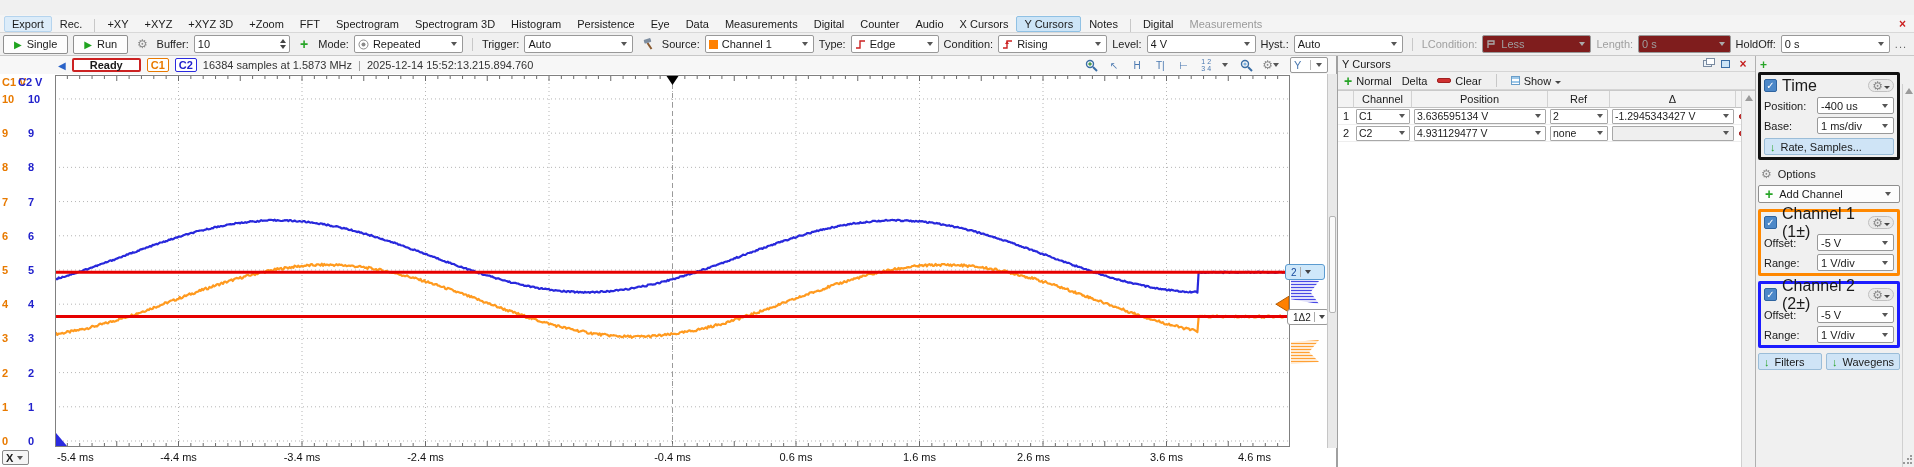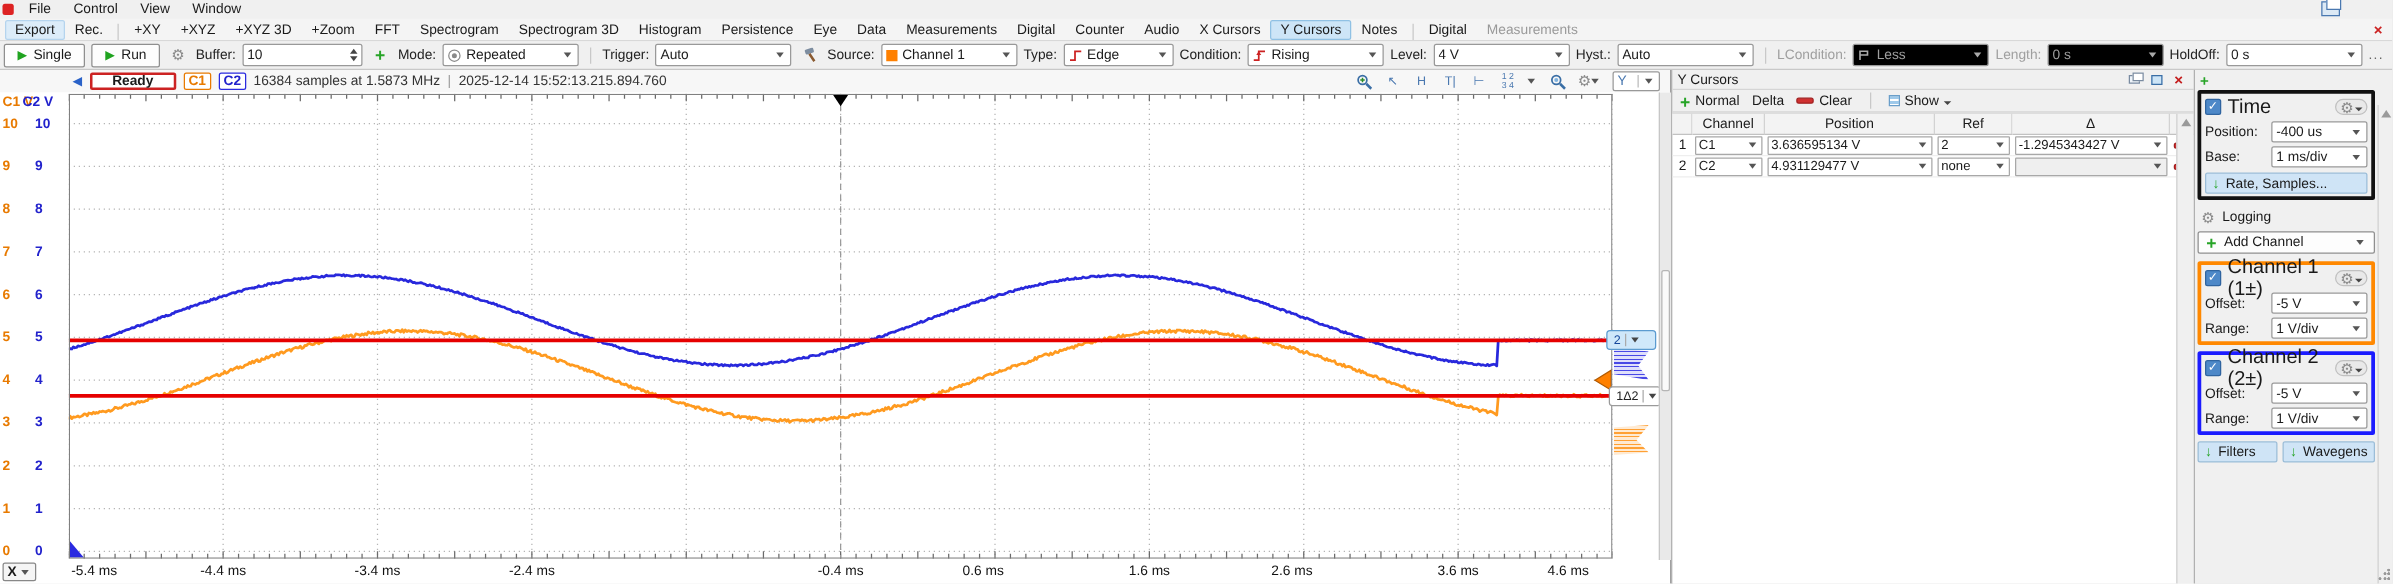--- a/index.html
+++ b/index.html
@@ -21,21 +21,21 @@
   
   .controlbar{position:absolute;top:33px;left:0;right:0;height:23px;background:#f0f0f0;border-bottom:1px solid #c8c8c8;display:flex;align-items:center;gap:5px;padding:0 3px;white-space:nowrap;}
   .btn{display:flex;align-items:center;gap:5px;height:19px;padding:0 10px;background:#fdfdfd;border:1px solid #8f8f8f;border-radius:2px;}
   .play{color:#1fa31f;font-size:10px;}
   .iconbtn{display:flex;align-items:center;justify-content:center;width:20px;height:19px;color:#777;}
   .gear{font-size:12px;color:#8a8a8a;}
   .plus{color:#27a427;font-weight:bold;font-size:14px;}
   .lbl{color:#222;}
   .lbl.dis{color:#9f9f9f;}
   .combo{display:flex;align-items:center;height:18px;background:#fff;border:1px solid #999;border-radius:2px;padding:0 3px;gap:4px;}
-  .combo.dis{background:#000000;color:#9f9f9f;}
+  .combo.dis{background:#7f1d1d;color:#9f9f9f;}
   .cval{flex:1;overflow:hidden;}
   .chev{width:0;height:0;border-left:3.5px solid transparent;border-right:3.5px solid transparent;border-top:4px solid #555;margin-right:2px;}
   .combo.dis .chev{border-top-color:#aaa;}
   .w118{width:118px}.w95{width:95px}.w100{width:100px}
   .spinbox{display:flex;align-items:center;width:104px;height:18px;background:#fff;border:1px solid #999;border-radius:2px;padding:0 3px;}
   .spin{display:flex;flex-direction:column;margin-left:auto;gap:2px;}
   .spin i{width:0;height:0;border-left:3.5px solid transparent;border-right:3.5px solid transparent;}
   .spin .up{border-bottom:4px solid #444;}
   .spin .dn{border-top:4px solid #444;}
   .sq-orange{width:9px;height:9px;background:#ff8000;}
@@ -129,28 +129,20 @@
   .sbbottom{display:flex;gap:4px;margin-top:4px;}
   .sbbottom .bluebtn{flex:1;justify-content:flex-start;margin-top:0;}
   .sbscroll{position:absolute;right:0;top:28px;bottom:0;width:12px;background:#f0f0f0;border-left:1px solid #d0d0d0;}
   .grip{position:absolute;right:2px;bottom:2px;width:10px;height:10px;background:radial-gradient(circle at 2px 8px,#999 1px,transparent 1.4px),radial-gradient(circle at 6px 8px,#999 1px,transparent 1.4px),radial-gradient(circle at 6px 4px,#999 1px,transparent 1.4px),radial-gradient(circle at 9px 8px,#999 1px,transparent 1.4px),radial-gradient(circle at 9px 4px,#999 1px,transparent 1.4px),radial-gradient(circle at 9px 1px,#999 1px,transparent 1.4px);}
 </style>
 </head>
 <body>
 
 <div id="app">
 
-  <div class="menubar">
-    <span class="appicon"></span>
-    <span class="menu-item">File</span>
-    <span class="menu-item">Control</span>
-    <span class="menu-item">View</span>
-    <span class="menu-item">Window</span>
-    <span class="win-restore"></span>
-  </div>
 
   <div class="tabbar">
     <span class="tab hl">Export</span>
     <span class="tab">Rec.</span>
     <span class="vsep"></span>
     <span class="tab">+XY</span>
     <span class="tab">+XYZ</span>
     <span class="tab">+XYZ 3D</span>
     <span class="tab">+Zoom</span>
     <span class="tab">FFT</span>
@@ -602,21 +594,21 @@
       <span class="xbtn">
         <span>X</span>
         <span class="chev"></span>
       </span>
     <span class="xnum" style="left: 57px;">-5.4 ms</span>
         <span class="xnum" style="left: 152.5px; width: 52px; text-align: center;">-4.4 ms</span>
         <span class="xnum" style="left: 276px; width: 52px; text-align: center;">-3.4 ms</span>
         <span class="xnum" style="left: 399.5px; width: 52px; text-align: center;">-2.4 ms</span>
         <span class="xnum" style="left: 523px; width: 52px; text-align: center; margin-top: 28px;">-1.4 ms</span>
         <span class="xnum" style="left: 646.5px; width: 52px; text-align: center;">-0.4 ms</span>
-        <span class="xnum" style="left: 770px; width: 52px; ">0.6 ms</span>
+        <span class="xnum" style="left: 770px; width: 52px; text-align: center;">0.6 ms</span>
         <span class="xnum" style="left: 893.5px; width: 52px; text-align: center;">1.6 ms</span>
         <span class="xnum" style="left: 1017px; width: 52px; text-align: left;">2.6 ms</span>
         <span class="xnum" style="left: 1140.5px; width: 52px; text-align: center;">3.6 ms</span>
         <span class="xnum" style="left: 1238px;">4.6 ms</span>
       </div>
   </div>
 
   <div class="panel">
     <div class="ptitle">
       <span class="t">Y Cursors</span>
@@ -749,21 +741,21 @@
           </span>
       </div>
       <div class="bluebtn">
         <span class="garrow">↓</span>
         <span>Rate, Samples...</span>
       </div>
     </div>
 
     <div class="optrow">
       <span class="gear">⚙</span>
-      <span>Logging</span>
+      <span>Options</span>
     </div>
 
     <div class="addbtn">
       <span class="plus">+</span>
       <span>Add Channel</span>
       <span class="chev"></span>
     </div>
 
     <div class="box ch1">
       <div class="boxhead">

